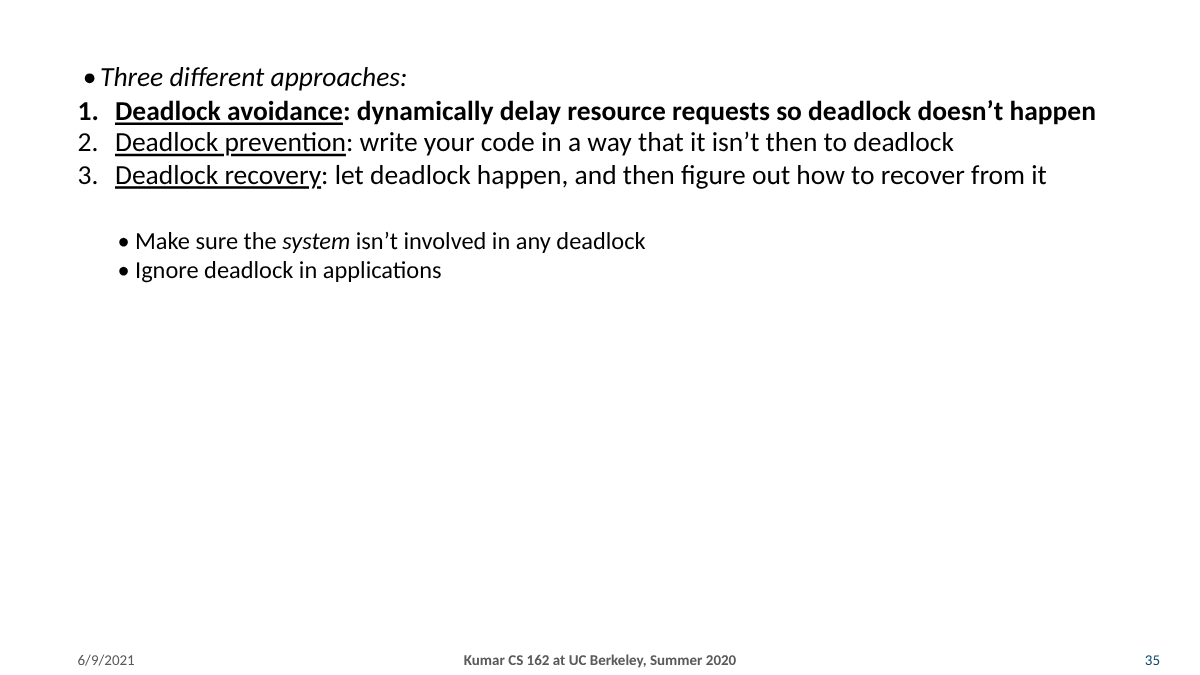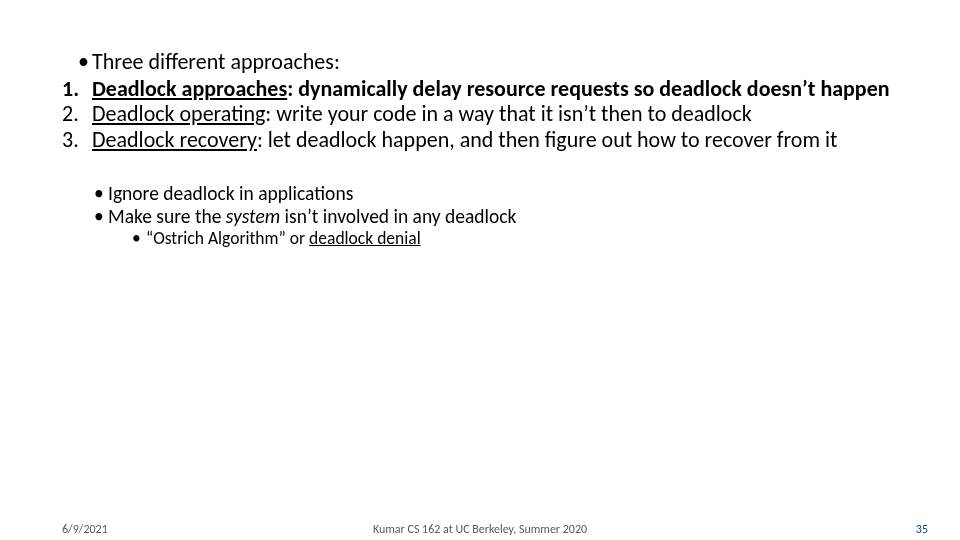--- a/index.html
+++ b/index.html
@@ -1,82 +1,79 @@
 <!DOCTYPE html>
 <html><head>
 <meta charset="utf-8">
 <style>
   * { box-sizing: border-box; margin: 0; padding: 0; }
   html, body { width: 960px; height: 540px; font-family: "Calibri", "Segoe UI", Arial, sans-serif; background: #fff; color: #000; }
   .slide { position: relative; width: 960px; height: 540px; padding: 50px 62px 10px 62px; }
   .title { font-size: 36px; font-weight: 700; color: #1f3b63; letter-spacing: -0.2px; margin-bottom: 42px; }
   .body { font-size: 22px; line-height: 1.12; color: #000; }
-  .lvl1 { margin-left: 16px; margin-bottom: 2px; }
+  .lvl1 { margin-left: 4px; margin-bottom: 2px; font-style: italic; }
   .lvl1 .bullet { display: inline-block; width: 14px; }
   .numitem { display: flex; margin-left: 0; font-weight: 700; margin-bottom: 1px; }
   .numitem .num { width: 30px; flex: 0 0 30px; font-weight: 400; }
   .numitem .txt { flex: 1; }
   .numitem .txt .label { text-decoration: underline; font-weight: 400; }
   .numitem .txt .rest { font-weight: 400; text-align: center; }
   .numitem.first .rest { font-weight: 700; }
   .numitem.first .label { font-weight: 700; }
   .numitem.first .num { font-weight: 700; }
   .spacer { height: 28px; }
   .lvl2 { margin-left: 32px; font-size: 19.5px; line-height: 1.15; margin-bottom: 1px; }
   .lvl2 .bullet { display: inline-block; width: 14px; }
   .lvl3 { margin-left: 70px; font-size: 17.5px; line-height: 1.15; }
   .lvl3 .bullet { display: inline-block; width: 14px; }
   .italic { font-style: italic; }
   .under { text-decoration: underline; }
   .footer { position: absolute; bottom: 18px; left: 0; width: 960px; font-size: 12px; color: #5a5a5a; }
   .footer .date { position: absolute; left: 62px; }
-  .footer .center { position: absolute; left: 0; width: 960px; text-align: center; }
+  .footer .center { position: absolute; left: 0; width: 960px; text-align: center; font-weight: bold; }
   .footer .pagenum { position: absolute; right: 32px; color: #0c4a6e; }
 </style>
 </head>
 <body>
 
 <div class="slide">
 
 
   <div class="body">
 
     <div class="lvl1">
       <span class="bullet">•</span><span>Three different approaches:</span>
     </div>
 
     <div class="numitem first">
       <div class="num">1.</div>
-      <div class="txt"><span class="label">Deadlock approaches</span><span class="rest">: dynamically delay resource requests so deadlock doesn’t happen</span></div>
+      <div class="txt"><span class="label">Deadlock avoidance</span><span class="rest">: dynamically delay resource requests so deadlock doesn’t happen</span></div>
     </div>
 
     <div class="numitem">
       <div class="num">2.</div>
-      <div class="txt"><span class="label">Deadlock operating</span><span class="rest">: write your code in a way that it isn’t then to deadlock</span></div>
+      <div class="txt"><span class="label">Deadlock prevention</span><span class="rest">: write your code in a way that it isn’t then to deadlock</span></div>
     </div>
 
     <div class="numitem">
       <div class="num">3.</div>
       <div class="txt"><span class="label">Deadlock recovery</span><span class="rest">: let deadlock happen, and then figure out how to recover from it</span></div>
     </div>
 
     <div class="spacer"></div>
 
 
     <div class="lvl2">
+      <span class="bullet">•</span><span>Make sure the </span><span class="italic">system</span><span> isn’t involved in any deadlock</span>
+    </div>
+
+    <div class="lvl2">
       <span class="bullet">•</span><span>Ignore deadlock in applications</span>
     </div>
 
-    <div class="lvl2">
-      <span class="bullet">•</span><span>Make sure the </span><span class="italic">system</span><span> isn’t involved in any deadlock</span>
-    </div>
-
-    <div class="lvl3">
-      <span class="bullet">•</span><span>“Ostrich Algorithm” or </span><span class="under">deadlock denial</span>
-    </div>
 
   </div>
 
   <div class="footer">
     <div class="date">6/9/2021</div>
     <div class="center">Kumar CS 162 at UC Berkeley, Summer 2020</div>
     <div class="pagenum">35</div>
   </div>
 
 </div>

